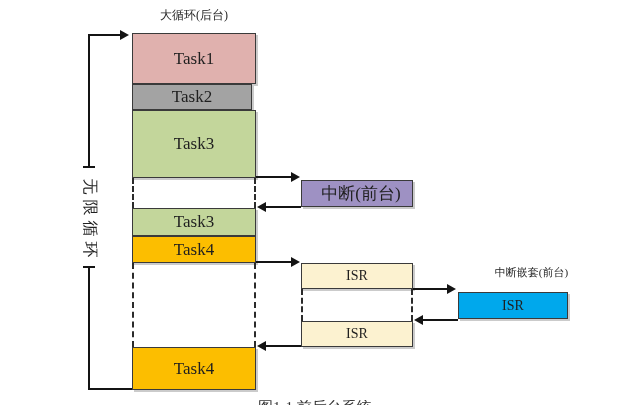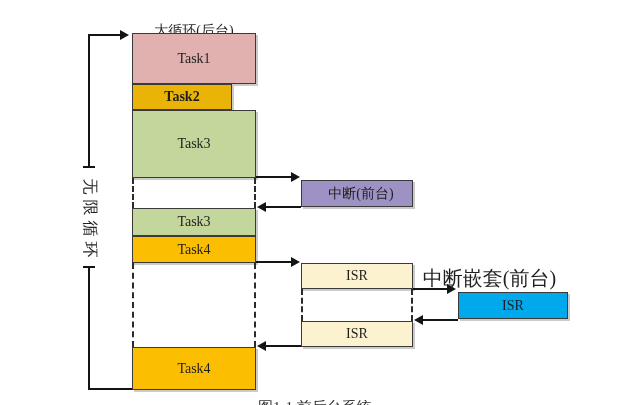--- a/index.html
+++ b/index.html
@@ -3,48 +3,48 @@
 <meta charset="utf-8">
 <style>
   html,body{margin:0;padding:0;background:#ffffff;}
   #canvas{
     position:relative;width:641px;height:405px;background:#ffffff;overflow:hidden;
     font-family:"Liberation Serif","DejaVu Serif",serif;color:#1f1f1f;
   }
   .abs{position:absolute;}
   .box{
     position:absolute;display:flex;align-items:center;justify-content:center;
-    border:1px solid #3a3a3a;box-sizing:border-box;font-size:14px;
+    border:1px solid #3a3a3a;box-sizing:border-box;font-size:17px;
     box-shadow:2px 2px 0 rgba(160,160,160,0.55);
   }
   .hline{position:absolute;height:2px;background:#141414;}
   .vline{position:absolute;width:2px;background:#141414;}
   .vdash{position:absolute;width:0;border-left:2px dashed #2b2b2b;}
   .ah-r{position:absolute;width:0;height:0;border-top:5px solid transparent;border-bottom:5px solid transparent;border-left:9px solid #141414;}
   .ah-l{position:absolute;width:0;height:0;border-top:5px solid transparent;border-bottom:5px solid transparent;border-right:9px solid #141414;}
   .lbl{position:absolute;text-align:center;font-size:15px;white-space:nowrap;}
 </style>
 </head>
 <body>
 
 <div id="canvas">
 
-  <div class="lbl" style="left:124px;top:22px;width:140px;font-size:14px;">大循环(后台)</div>
+  <div class="lbl" style="left:124px;top:7px;width:140px;font-size:12px;">大循环(后台)</div>
 
   <div class="hline" style="left:88px;top:34px;width:34px;"></div>
   <div class="ah-r" style="left:120px;top:30px;"></div>
   <div class="vline" style="left:88px;top:34px;height:133px;"></div>
   <div class="hline" style="left:83px;top:166px;width:12px;"></div>
   <div class="lbl" style="left:34px;top:210px;width:110px;font-size:16px;letter-spacing:5px;transform:rotate(90deg);">无限循环</div>
   <div class="hline" style="left:83px;top:266px;width:12px;"></div>
   <div class="vline" style="left:88px;top:268px;height:121px;"></div>
   <div class="hline" style="left:88px;top:388px;width:45px;"></div>
 
   <div class="box" style="left: 132px; top: 33px; width: 124px; height: 51px; background-color: rgb(224, 177, 174);">Task1</div>
-  <div class="box" style="left: 132px; top: 84px; width: 100px; height: 26px; background-color: #eab308; font-weight: bold;">Task2</div>
+  <div class="box" style="left: 132px; top: 84px; width: 120px; height: 26px; background-color: #a3a3a3;">Task2</div>
   <div class="box" style="left: 132px; top: 110px; width: 124px; height: 68px; background-color: rgb(195, 214, 155);">Task3</div>
 
   <div class="vdash" style="left:132px;top:178px;height:30px;"></div>
   <div class="vdash" style="left:254px;top:178px;height:30px;"></div>
 
   <div class="box" style="left: 132px; top: 208px; width: 124px; height: 28px; background-color: rgb(195, 214, 155);">Task3</div>
   <div class="box" style="left: 132px; top: 236px; width: 124px; height: 27px; background-color: rgb(252, 190, 0);">Task4</div>
 
   <div class="vdash" style="left:132px;top:263px;height:84px;"></div>
   <div class="vdash" style="left:254px;top:263px;height:84px;"></div>
@@ -63,21 +63,21 @@
   <div class="ah-r" style="left:291px;top:257px;"></div>
 
   <div class="box" style="left: 301px; top: 263px; width: 112px; height: 26px; font-size: 14px; background-color: rgb(252, 242, 208);">ISR</div>
 
   <div class="vdash" style="left:301px;top:289px;height:32px;"></div>
   <div class="vdash" style="left:411px;top:289px;height:32px;"></div>
 
   <div class="hline" style="left:413px;top:288px;width:36px;"></div>
   <div class="ah-r" style="left:447px;top:284px;"></div>
 
-  <div class="lbl" style="left:422px;top:265px;width:135px;font-size:20px;">中断嵌套(前台)</div>
+  <div class="lbl" style="left:464px;top:265px;width:135px;font-size:11px;">中断嵌套(前台)</div>
   <div class="box" style="left: 458px; top: 292px; width: 110px; height: 27px; font-size: 14px; background-color: rgb(0, 168, 236);">ISR</div>
 
   <div class="hline" style="left:421px;top:319px;width:37px;"></div>
   <div class="ah-l" style="left:414px;top:315px;"></div>
 
   <div class="box" style="left: 301px; top: 321px; width: 112px; height: 26px; font-size: 14px; background-color: rgb(252, 242, 208);">ISR</div>
 
   <div class="hline" style="left:264px;top:345px;width:37px;"></div>
   <div class="ah-l" style="left:257px;top:341px;"></div>
 

